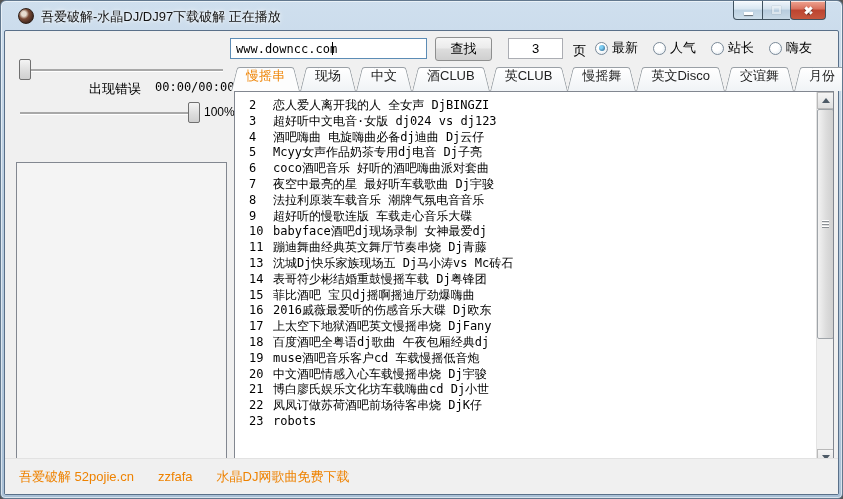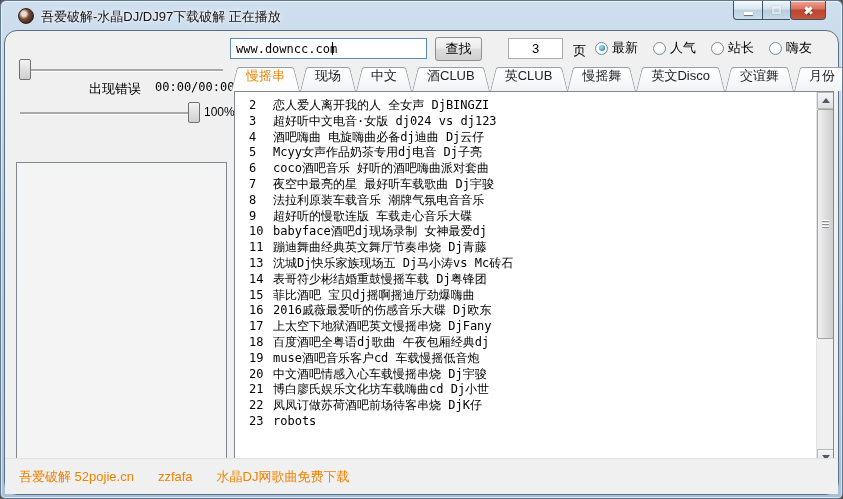--- a/index.html
+++ b/index.html
@@ -43,32 +43,32 @@
   .glyph-close { position:relative; width:11px; height:11px; }
   .glyph-close::before,.glyph-close::after {
     content:""; position:absolute; left:1px; top:4px; width:9px; height:3px; background:#fff;
     box-shadow:0 1px 1px rgba(0,0,0,.4); }
   .glyph-close::before { transform:rotate(45deg); }
   .glyph-close::after { transform:rotate(-45deg); }
 
   
   .client {
     position:absolute; left:3px; right:3px; top:29px; bottom:3px;
-    background:#f0f0f0; border:1px solid #5a7astatic; border:1px solid #5a7089; border-radius:13px;
+    background:#f0f0f0; border:1px solid #5a7astatic; border:1px solid #5a7089; border-radius:2px;
   }
 
   
   .url-input {
     position:absolute; left:225px; top:7px; width:197px; height:21px;
     border:1px solid #5c8cb5; background:#fff; font-size:12px; padding:0 5px;
     font-family:"DejaVu Sans Mono",monospace; color:#000;
   }
   .caret { position:absolute; left:327px; top:11px; width:1px; height:13px; background:#000; }
   .find-button {
-    position:absolute; left:430px; top:6px; width:47px; height:24px;
+    position:absolute; left:430px; top:6px; width:57px; height:24px;
     border:1px solid #8e8f8f; border-radius:3px; font-size:13px; color:#000;
     background:linear-gradient(180deg,#f6f6f6 0%,#ebebeb 45%,#dddddd 50%,#cfcfcf 100%);
   }
   .page-input {
     position:absolute; left:503px; top:7px; width:55px; height:21px;
     border:1px solid #abadb3; background:#fff; font-size:13px; text-align:center; color:#000;
   }
   .page-label { position:absolute; left:568px; top:11px; font-size:13px; color:#000; }
   .radio-group { position:absolute; left:590px; top:8px; display:flex; gap:15px; align-items:center; height:18px; }
   .radio-item { display:flex; align-items:center; gap:4px; cursor:default; }

